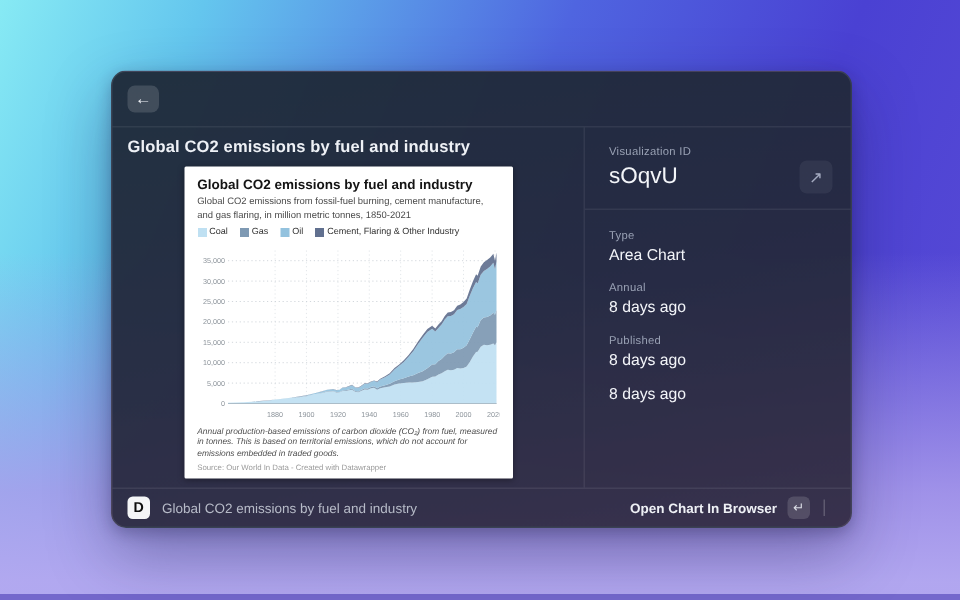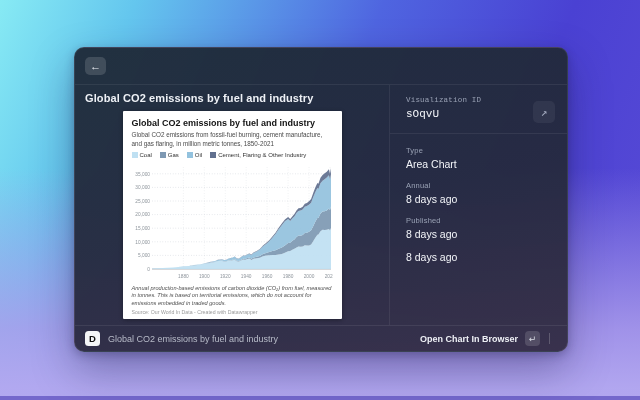--- a/index.html
+++ b/index.html
@@ -61,24 +61,23 @@
   
   .right-pane {
     width: 178px; flex: 0 0 178px;
     border-left: 1px solid rgba(255,255,255,0.07);
     display: flex; flex-direction: column;
   }
   .detail-top {
     padding: 11px 16px 13px;
     border-bottom: 1px solid rgba(255,255,255,0.07);
     position: relative;
-    font-family: Liberation Mono, monospace;
   }
   .detail-label { font-size: 7.5px; color: #99a1b4; letter-spacing: 0.2px; }
-  .detail-value { font-size: 11px; color: #f3f5f9; margin-top: 4px; font-weight: 500; }
+  .detail-value { font-size: 15px; color: #f3f5f9; margin-top: 4px; font-weight: 500; }
   .open-viz-btn {
     position: absolute; right: 12px; bottom: 10px;
     width: 22px; height: 22px; border-radius: 5px;
     background: rgba(255,255,255,0.06);
     display: flex; align-items: center; justify-content: center;
     color: #a4abc0; font-size: 11px; cursor: pointer;
   }
   .detail-fields { padding: 12px 16px; }
   .field-row { margin-bottom: 11px; }
   .field-label { font-size: 7.5px; color: #99a1b4; letter-spacing: 0.2px; }

